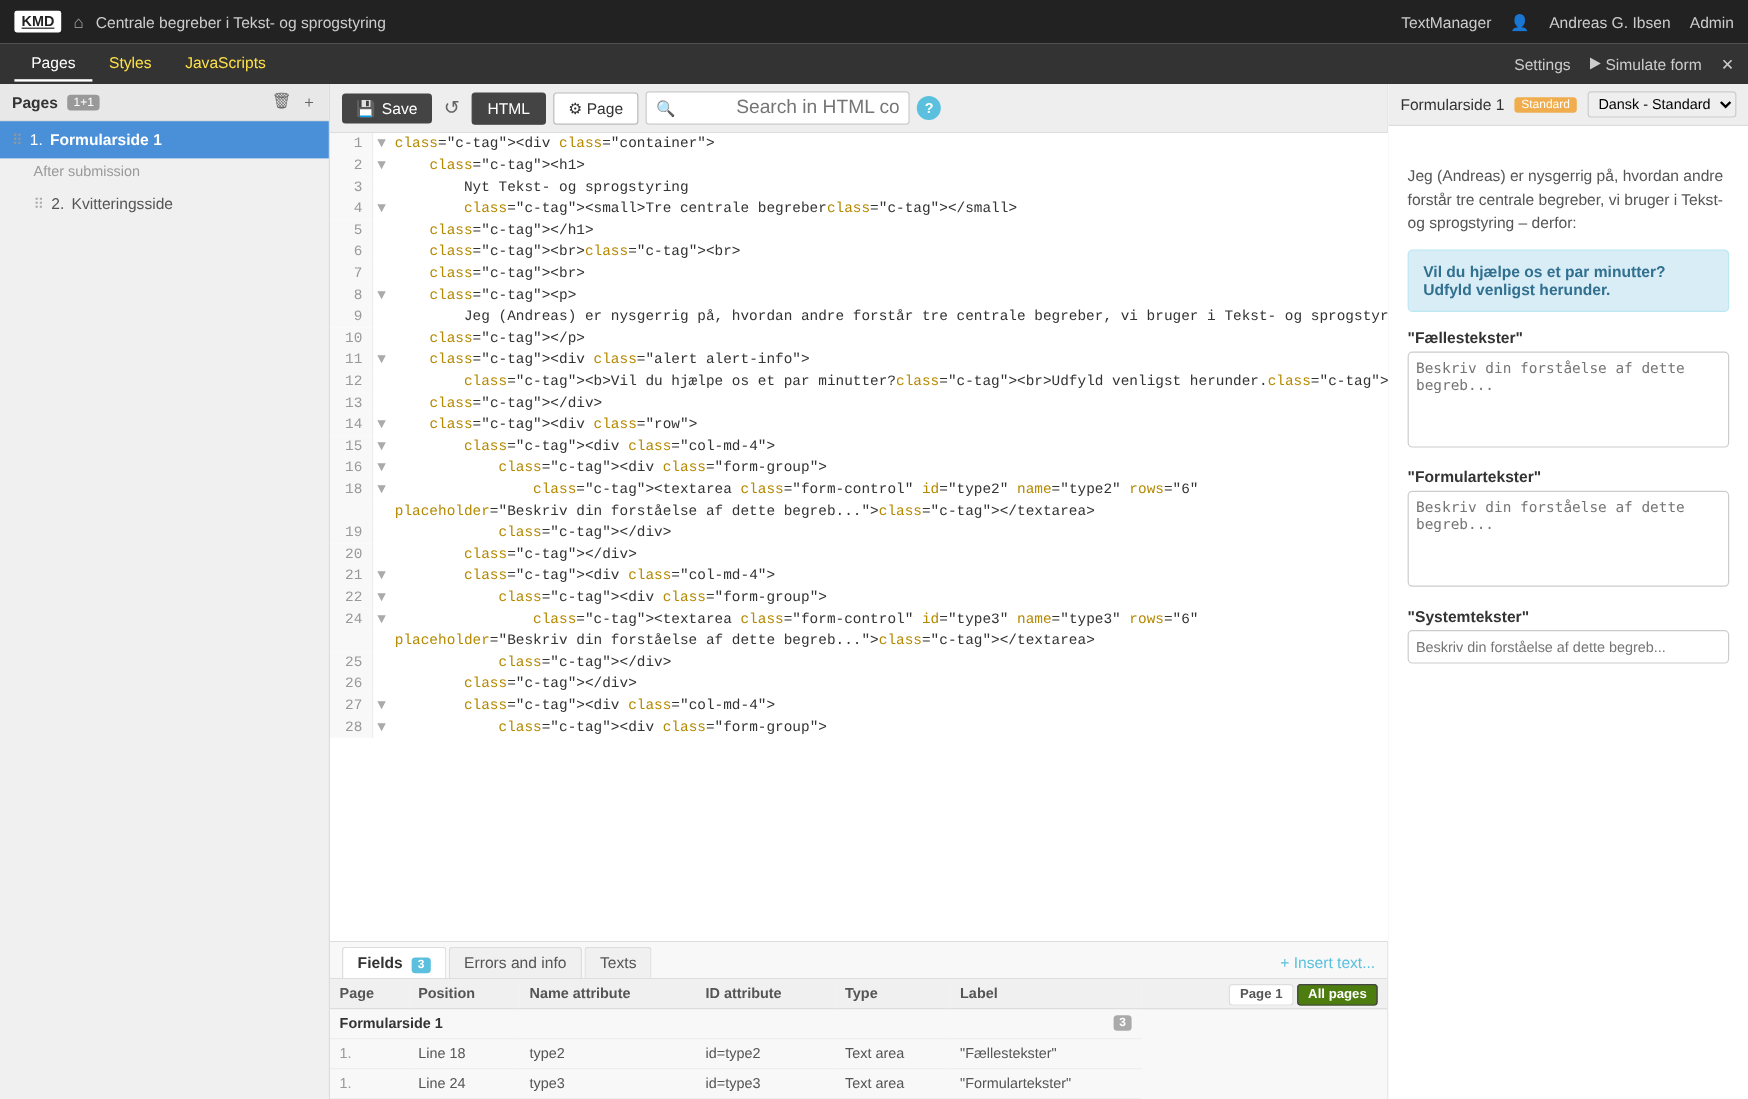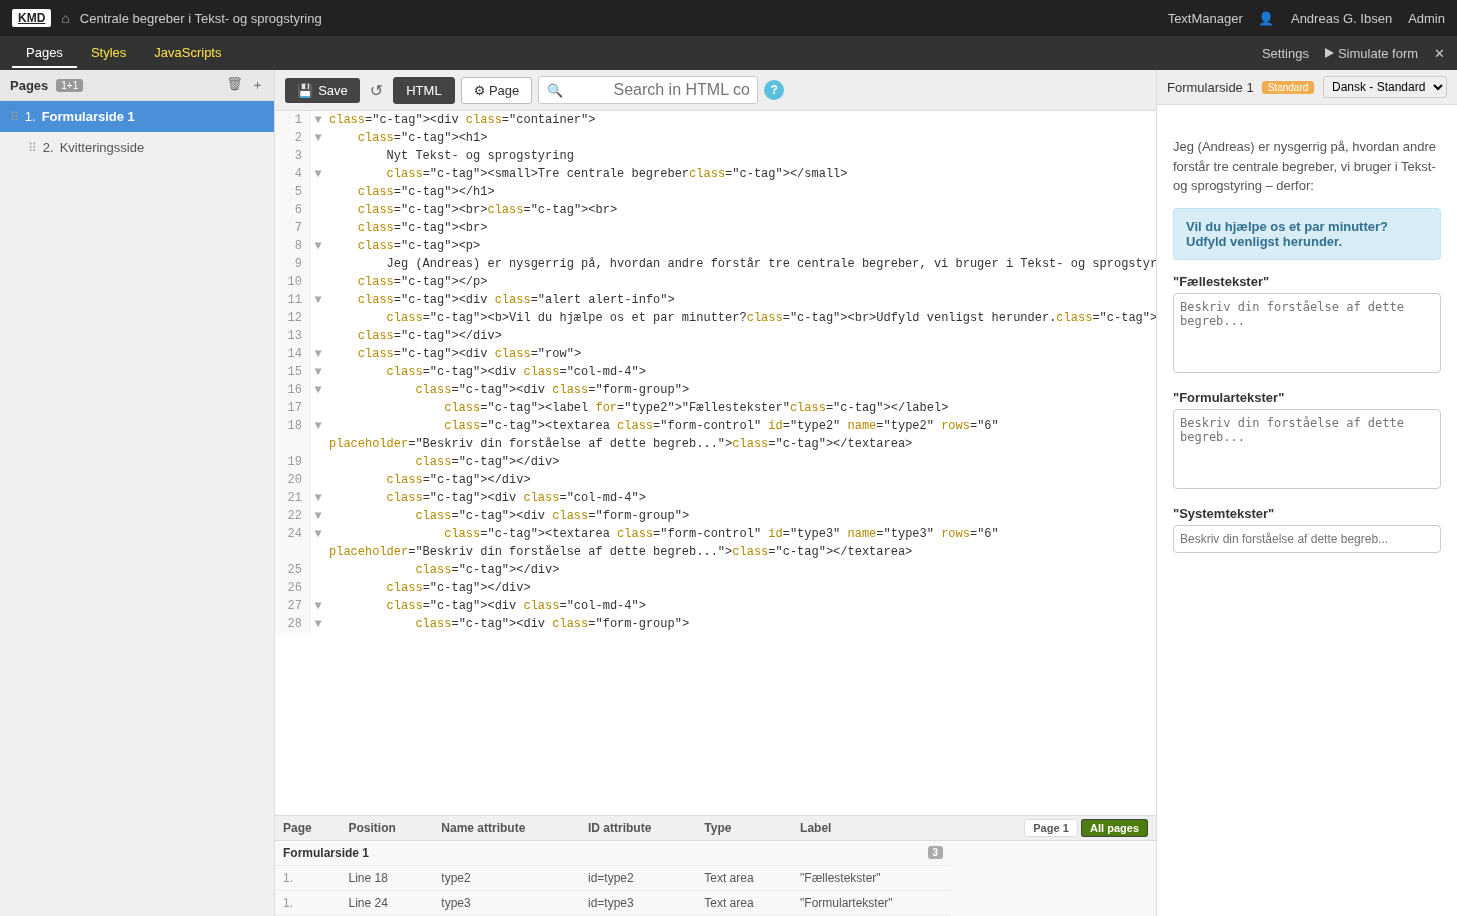--- a/index.html
+++ b/index.html
@@ -487,20 +487,21 @@
         <span>＋</span>
       </div>
     </div>
 
     <div class="sidebar-item active">
       <span class="drag-icon">⠿</span>
       <span class="item-number">1.</span>
       <span class="item-text">Formularside 1</span>
     </div>
 
+    <div class="after-submission">After submission</div>
 
     <div class="sidebar-item-2">
       <span class="drag-icon">⠿</span>
       <span class="item-number" style="color:#555;">2.</span>
       <span class="item-text">Kvitteringsside</span>
     </div>
   </div>
 
   <div class="center-editor">
 
@@ -597,25 +598,20 @@
           <span class="line-num">15</span>
           <span class="line-toggle">▼</span>
           <span class="line-content">        <span <span="" class="c-attr">class</span>="c-tag"&gt;&lt;div <span class="c-attr">class</span>="col-md-4"&gt;</span>
         </div>
         <div class="code-line">
           <span class="line-num">16</span>
           <span class="line-toggle">▼</span>
           <span class="line-content">            <span <span="" class="c-attr">class</span>="c-tag"&gt;&lt;div <span class="c-attr">class</span>="form-group"&gt;</span>
         </div>
         <div class="code-line">
-          <span class="line-num">17</span>
-          <span class="line-toggle"> </span>
-          <span class="line-content">                <span <span="" class="c-attr">class</span>="c-tag"&gt;&lt;label <span class="c-attr">for</span>="type2"&gt;"Fællestekster"<span <span="" class="c-attr">class</span>="c-tag"&gt;&lt;/label&gt;</span>
-        </div>
-        <div class="code-line">
           <span class="line-num">18</span>
           <span class="line-toggle">▼</span>
           <span class="line-content">                <span <span="" class="c-attr">class</span>="c-tag"&gt;&lt;textarea <span class="c-attr">class</span>="form-control" <span class="c-attr">id</span>="type2" <span class="c-attr">name</span>="type2" <span class="c-attr">rows</span>="6"</span>
         </div>
         <div class="code-line">
           <span class="line-num">  </span>
           <span class="line-toggle"> </span>
           <span class="line-content"><span class="c-attr">placeholder</span>="Beskriv din forståelse af dette begreb..."&gt;<span <span="" class="c-attr">class</span>="c-tag"&gt;&lt;/textarea&gt;</span>
         </div>
         <div class="code-line">
@@ -664,20 +660,29 @@
           <span class="line-content">        <span <span="" class="c-attr">class</span>="c-tag"&gt;&lt;div <span class="c-attr">class</span>="col-md-4"&gt;</span>
         </div>
         <div class="code-line">
           <span class="line-num">28</span>
           <span class="line-toggle">▼</span>
           <span class="line-content">            <span <span="" class="c-attr">class</span>="c-tag"&gt;&lt;div <span class="c-attr">class</span>="form-group"&gt;</span>
         </div>
       </div>
 
     <div class="bottom-tabs">
+      <div class="bottom-tab-bar">
+        <div class="bottom-tab active">
+          <span>Fields</span>
+          <span class="badge">3</span>
+        </div>
+        <div class="bottom-tab">Errors and info</div>
+        <div class="bottom-tab">Texts</div>
+        <div class="insert-text-btn">+ Insert text...</div>
+      </div>
       <div class="fields-table-container">
         <table class="fields-table">
           <thead>
             <tr>
               <th>Page</th>
               <th>Position</th>
               <th>Name attribute</th>
               <th>ID attribute</th>
               <th>Type</th>
               <th>Label</th>

